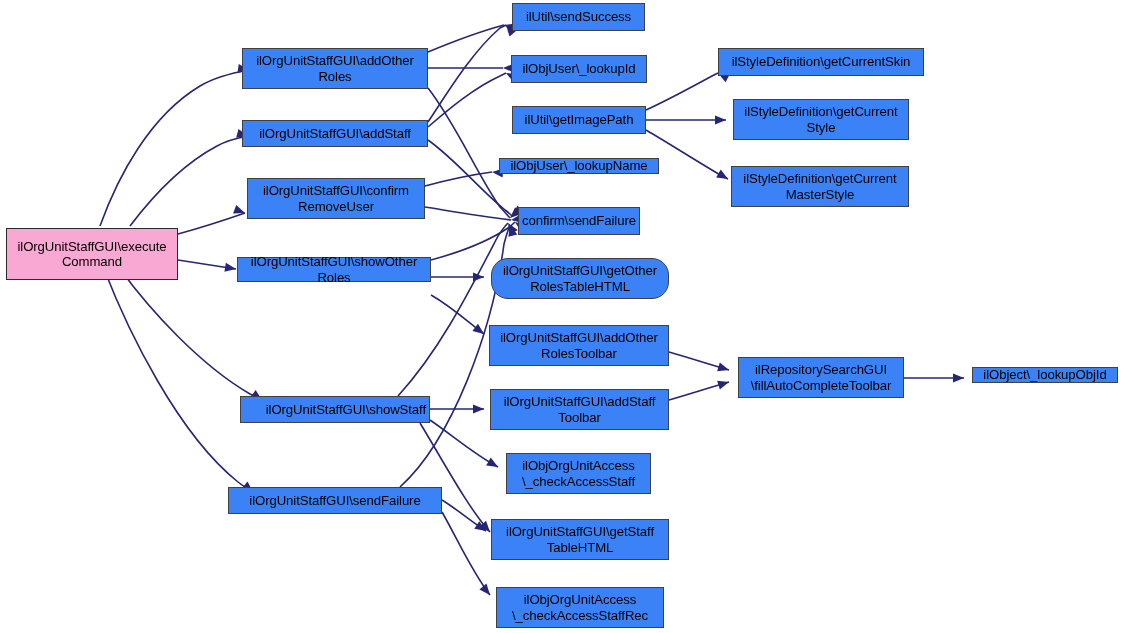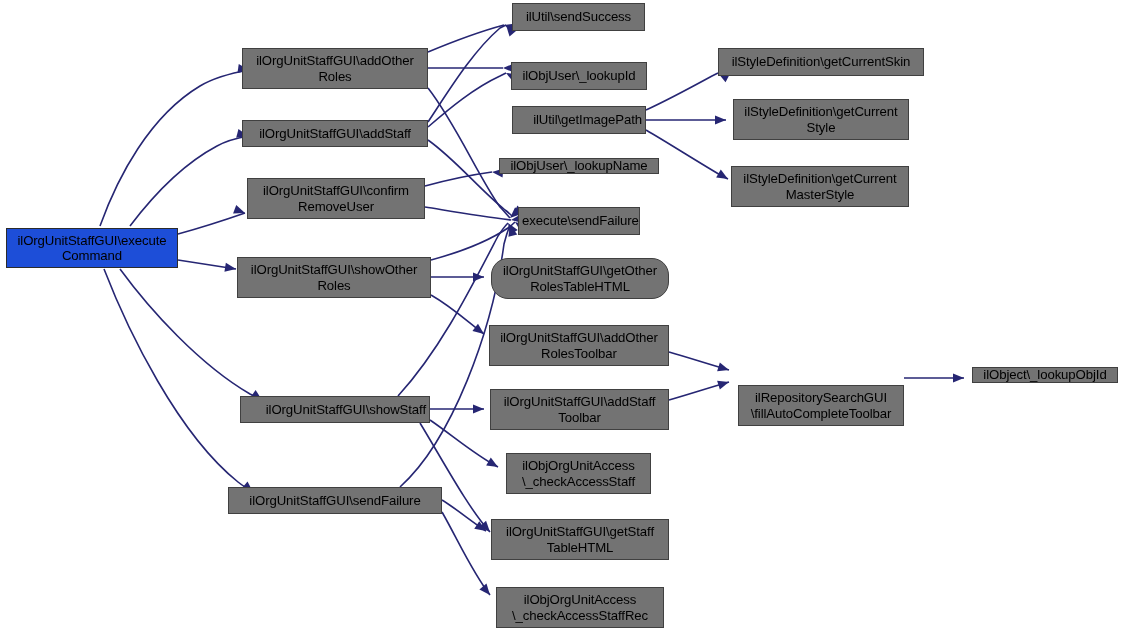--- a/index.html
+++ b/index.html
@@ -30,21 +30,21 @@
     stroke-width: 1.6;
   }
   .edge-head {
     fill: #262673;
     stroke: none;
   }
   .node-box {
     position: absolute;
     box-sizing: border-box;
     border: 1.3px solid #404040;
-    background: #737373;
+    background: #3b82f6;
     display: flex;
     align-items: center;
     justify-content: center;
     text-align: center;
     font-family: "Liberation Sans", sans-serif;
     font-size: 13.2px;
     line-height: 15.4px;
     color: #000000;
     letter-spacing: -0.1px;
     padding: 0 3px;
@@ -180,50 +180,50 @@
       <g>
         <path class="edge-path" d="M 669 400 C 690 394 708 388 729 382" stroke="#262673"></path>
         <polygon class="edge-head" points="0,0 -11,-4.6 -11,4.6" fill="#262673" transform="translate(729,382) rotate(-17)"></polygon>
       </g>
       <g>
         <path class="edge-path" d="M 904 378 C 925 378 944 378 964 378" stroke="#262673"></path>
         <polygon class="edge-head" points="0,0 -11,-4.6 -11,4.6" fill="#262673" transform="translate(964,378) rotate(0)"></polygon>
       </g>
     </svg>
   <div id="node-layer">
-      <div class="node-box root" style="left: 6px; top: 228px; width: 172px; height: 40px; background: #1d4ed8;"><span class="node-label">ilOrgUnitStaffGUI\execute
+      <div class="node-box root" style="left: 6px; top: 228px; width: 172px; height: 52px; background: #f9a8d4;"><span class="node-label">ilOrgUnitStaffGUI\execute
 Command</span></div>
       <div class="node-box" style="left: 242px; top: 48px; width: 186px; height: 41px;"><span class="node-label">ilOrgUnitStaffGUI\addOther
 Roles</span></div>
       <div class="node-box" style="left: 242px; top: 120px; width: 186px; height: 27px;"><span class="node-label">ilOrgUnitStaffGUI\addStaff</span></div>
       <div class="node-box" style="left: 247px; top: 178px; width: 178px; height: 41px;"><span class="node-label">ilOrgUnitStaffGUI\confirm
 RemoveUser</span></div>
-      <div class="node-box" style="left: 237px; top: 257px; width: 194px; height: 41px;"><span class="node-label">ilOrgUnitStaffGUI\showOther
+      <div class="node-box" style="left: 237px; top: 257px; width: 194px; height: 25px;"><span class="node-label">ilOrgUnitStaffGUI\showOther
 Roles</span></div>
       <div class="node-box" style="left: 240px; top: 396px; width: 190px; height: 27px; text-align: right;"><span class="node-label">ilOrgUnitStaffGUI\showStaff</span></div>
       <div class="node-box" style="left: 228px; top: 487px; width: 214px; height: 27px;"><span class="node-label">ilOrgUnitStaffGUI\sendFailure</span></div>
       <div class="node-box" style="left: 512px; top: 3px; width: 133px; height: 28px;"><span class="node-label">ilUtil\sendSuccess</span></div>
-      <div class="node-box" style="left: 511px; top: 62px; width: 136px; height: 28px;"><span class="node-label">ilObjUser\_lookupId</span></div>
-      <div class="node-box" style="left: 512px; top: 106px; width: 134px; height: 28px; text-align: right;"><span class="node-label">ilUtil\getImagePath</span></div>
+      <div class="node-box" style="left: 511px; top: 55px; width: 136px; height: 28px;"><span class="node-label">ilObjUser\_lookupId</span></div>
+      <div class="node-box" style="left: 512px; top: 106px; width: 134px; height: 28px;"><span class="node-label">ilUtil\getImagePath</span></div>
       <div class="node-box" style="left: 499px; top: 158px; width: 160px; height: 16px;"><span class="node-label">ilObjUser\_lookupName</span></div>
-      <div class="node-box" style="left: 518px; top: 207px; width: 122px; height: 28px;"><span class="node-label">execute\sendFailure</span></div>
+      <div class="node-box" style="left: 518px; top: 207px; width: 122px; height: 28px;"><span class="node-label">confirm\sendFailure</span></div>
       <div class="node-box" style="left: 491px; top: 258px; width: 178px; height: 41px; border-radius: 17px;"><span class="node-label">ilOrgUnitStaffGUI\getOther
 RolesTableHTML</span></div>
       <div class="node-box" style="left: 489px; top: 325px; width: 180px; height: 41px;"><span class="node-label">ilOrgUnitStaffGUI\addOther
 RolesToolbar</span></div>
       <div class="node-box" style="left: 490px; top: 389px; width: 179px; height: 41px;"><span class="node-label">ilOrgUnitStaffGUI\addStaff
 Toolbar</span></div>
       <div class="node-box" style="left: 506px; top: 453px; width: 145px; height: 41px;"><span class="node-label">ilObjOrgUnitAccess
 \_checkAccessStaff</span></div>
       <div class="node-box" style="left: 491px; top: 519px; width: 178px; height: 41px;"><span class="node-label">ilOrgUnitStaffGUI\getStaff
 TableHTML</span></div>
       <div class="node-box" style="left: 496px; top: 587px; width: 168px; height: 41px;"><span class="node-label">ilObjOrgUnitAccess
 \_checkAccessStaffRec</span></div>
       <div class="node-box" style="left: 718px; top: 48px; width: 206px; height: 28px;"><span class="node-label">ilStyleDefinition\getCurrentSkin</span></div>
       <div class="node-box" style="left: 733px; top: 99px; width: 176px; height: 41px;"><span class="node-label">ilStyleDefinition\getCurrent
 Style</span></div>
       <div class="node-box" style="left: 731px; top: 166px; width: 178px; height: 41px;"><span class="node-label">ilStyleDefinition\getCurrent
 MasterStyle</span></div>
-      <div class="node-box" style="left: 738px; top: 357px; width: 166px; height: 41px; margin-top: 28px;"><span class="node-label">ilRepositorySearchGUI
+      <div class="node-box" style="left: 738px; top: 357px; width: 166px; height: 41px;"><span class="node-label">ilRepositorySearchGUI
 \fillAutoCompleteToolbar</span></div>
       <div class="node-box" style="left: 972px; top: 367px; width: 146px; height: 16px;"><span class="node-label">ilObject\_lookupObjId</span></div>
     </div>
 </div>
 
 </body></html>

